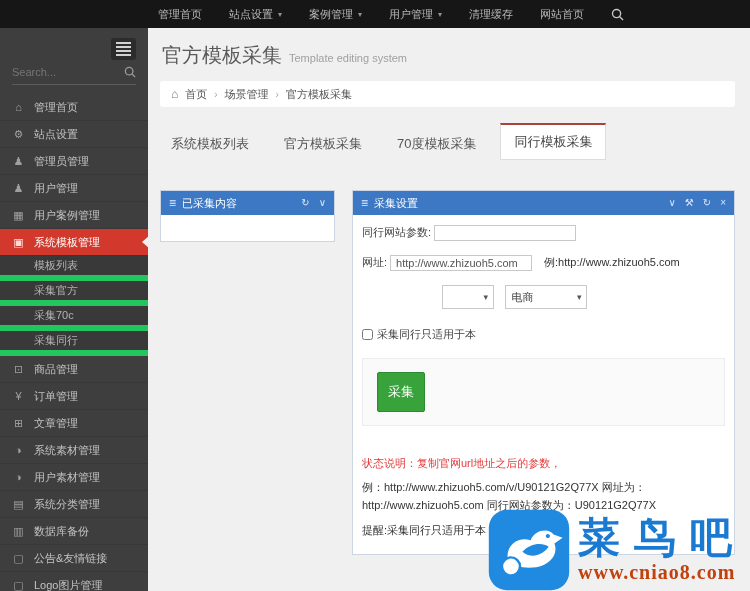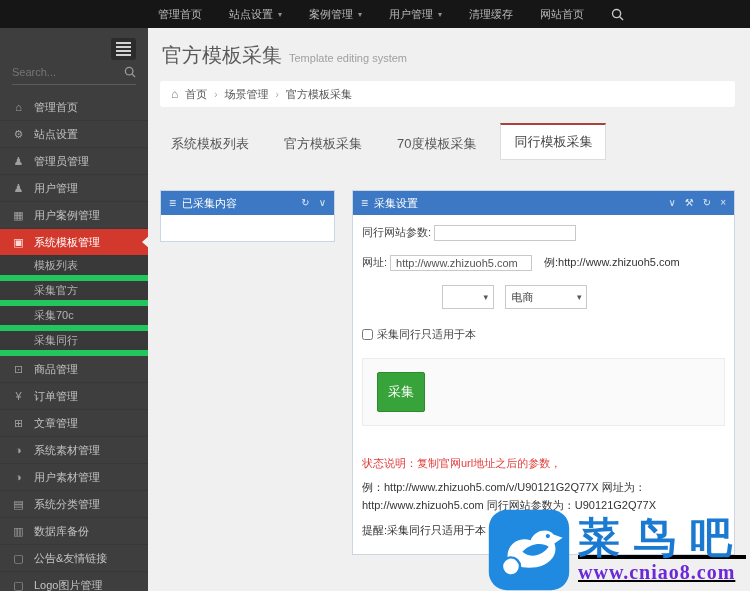--- a/index.html
+++ b/index.html
@@ -108,30 +108,30 @@
     background:#38a33a; border:1px solid #2d8a2f; color:#fff; font-size:13px;
     padding:10px 10px; border-radius:2px; cursor:pointer;
     font-family:"Liberation Sans","DejaVu Sans",sans-serif;
   }
   .status-text { color:#e23b3b; font-size:11px; margin-bottom:8px; }
   .example-text { font-size:11px; color:#333; line-height:1.6; }
   .note-text { font-size:11px; color:#333; line-height:1.6; margin-top:8px; }
   
   .watermark {
     position:absolute; right:4px; bottom:0; z-index:30;
-    display:flex; align-items:center; gap:8px; background:transparent;text-decoration:underline;
+    display:flex; align-items:center; gap:8px; background:transparent;
   }
   .wm-text { display:flex; flex-direction:column; align-items:flex-start; }
   .wm-title {
     font-family:"Liberation Serif","DejaVu Serif",serif; font-weight:bold;
     font-size:42px; color:#1a7ad2; letter-spacing:14px; line-height:1.05; white-space:nowrap;
   }
   .wm-url {
     font-family:"Liberation Serif","DejaVu Serif",serif; font-weight:bold;
-    font-size:20px; color:#6d28d9; letter-spacing:1px; margin-top:0px;
+    font-size:20px; color:#c2410c; letter-spacing:1px; margin-top:0px;
   }
 </style>
 </head>
 <body>
 
 <div class="topnav">
   <span class="nav-item">
       <span>管理首页</span>
     </span>
   <span class="nav-item">

